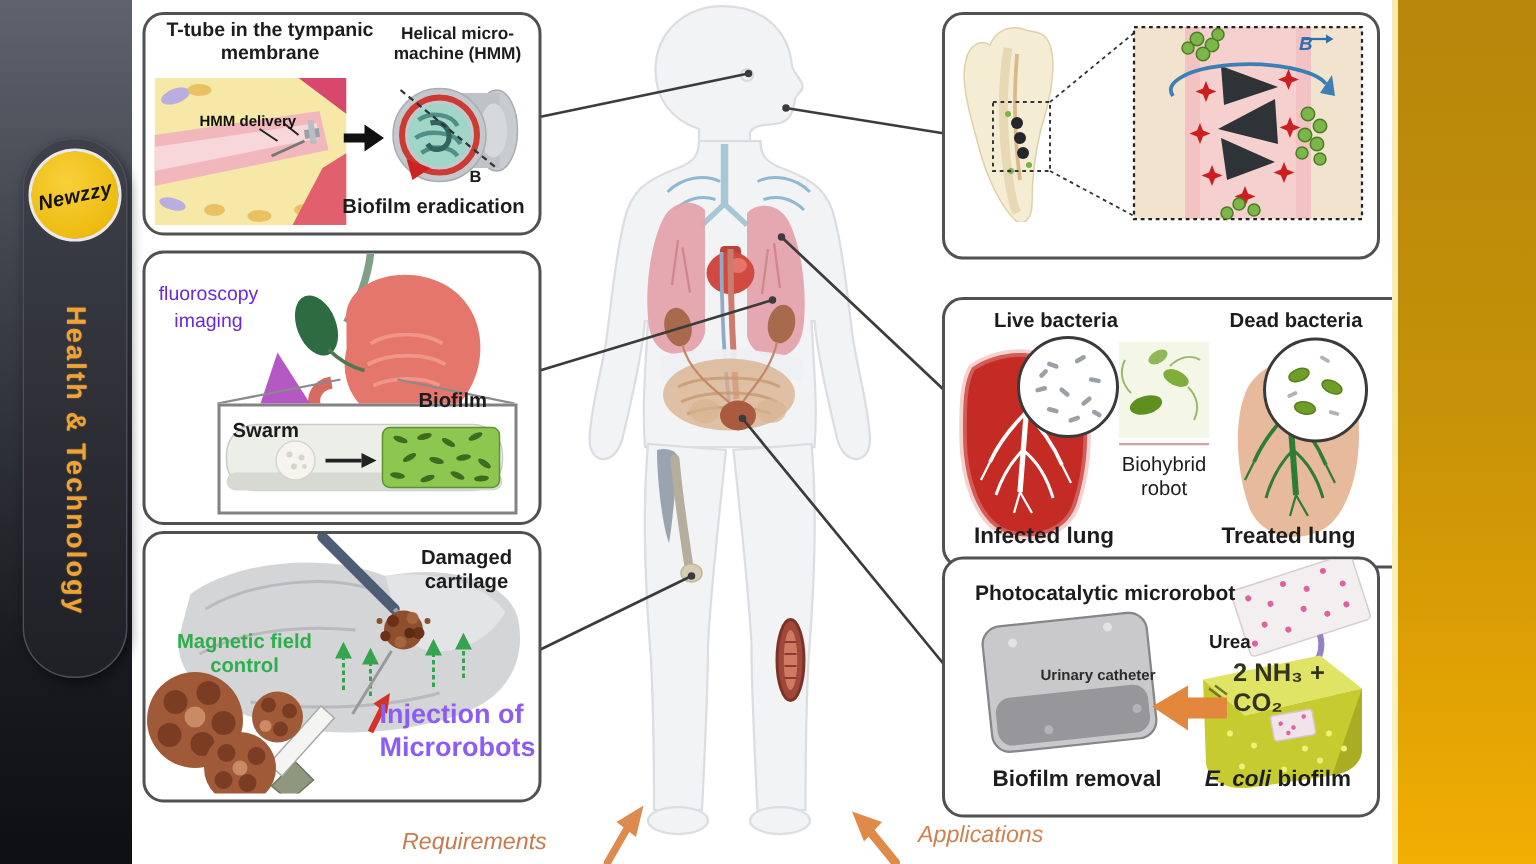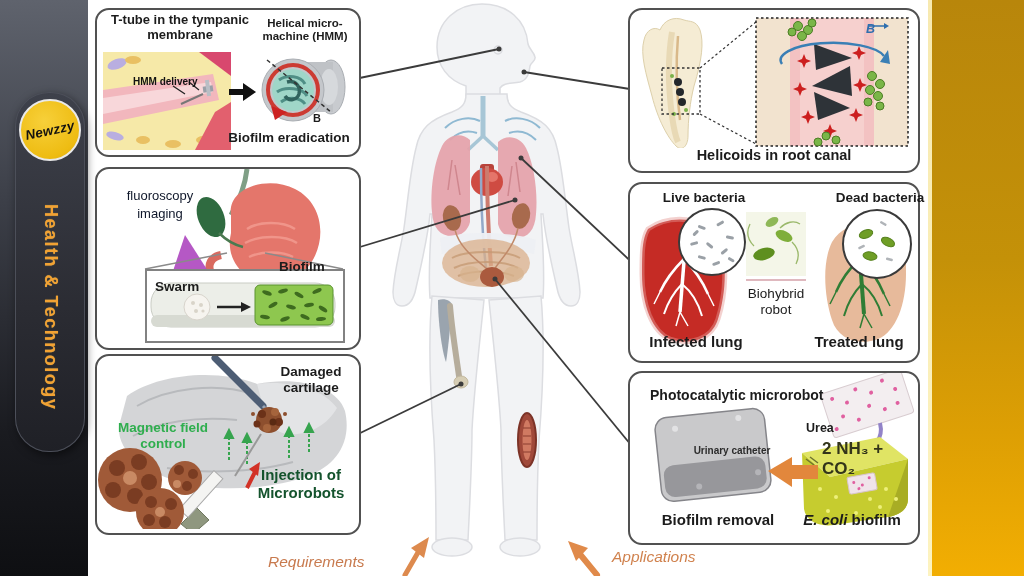--- a/index.html
+++ b/index.html
@@ -165,21 +165,21 @@
   <svg class="art" style="left:0;top:0;" width="258" height="175" viewBox="0 0 258 175">
     <path d="M150,0 C148,18 142,32 134,46" stroke="#7f9f86" stroke-width="5" fill="none"></path>
     <path d="M134,46 C130,18 172,6 198,20 C226,34 230,70 214,94 C200,114 170,118 150,106 C136,98 130,80 134,64 Z" fill="#e4766b"></path>
     <path d="M150,106 C140,118 120,116 114,104 C110,96 114,88 124,86" stroke="#d96a5f" stroke-width="8" fill="none"></path>
     <path d="M150,60 C162,52 186,52 198,60 M148,74 C162,66 188,66 200,74 M152,88 C164,82 186,82 196,88" stroke="#f0958a" stroke-width="2.5" fill="none"></path>
     <ellipse cx="114" cy="48" rx="13" ry="21" fill="#2f6b40" transform="rotate(-22 114 48)"></ellipse>
     <path d="M122,64 C130,72 138,76 146,78" stroke="#4a7a50" stroke-width="2.5" fill="none"></path>
     <polygon points="88,66 70,120 118,113" fill="#b14fc2" opacity=".95"></polygon>
     <path d="M48,100 L130,84 M246,100 L168,84" stroke="#8a8a8a" stroke-width="1.5"></path>
   </svg>
-  <div class="lbl ctr" style="left:21px;top:18px;width:84px;font-size:13px;font-weight:500;color:#0f172a;line-height:1.35;">fluoroscopy imaging</div>
+  <div class="lbl ctr" style="left:0;top:18px;width:84px;font-size:13px;font-weight:500;color:#6d28d9;line-height:1.35;">fluoroscopy imaging</div>
   <div class="inset" style="left:48px;top:100px;width:196px;height:70px;">
     <svg width="192" height="66" viewBox="0 0 192 66">
       <rect x="4" y="12" width="184" height="44" rx="20" fill="#eceee8" stroke="#c9ccc4"></rect>
       <rect x="4" y="44" width="184" height="12" rx="6" fill="#d7dad2"></rect>
       <circle cx="50" cy="36" r="13" fill="#f6f4ef" stroke="#d8d4cc"></circle>
       <circle cx="46" cy="32" r="2" fill="#d9d4c9"></circle>
         <circle cx="54" cy="34" r="2" fill="#d9d4c9"></circle>
       <circle cx="49" cy="40" r="2" fill="#d9d4c9"></circle>
         <circle cx="56" cy="40" r="1.6" fill="#d9d4c9"></circle>
       <line x1="70" y1="36" x2="94" y2="36" stroke="#222" stroke-width="2.5"></line>
@@ -256,21 +256,21 @@
       <circle cx="63" cy="156" r="5" fill="#c98a64"></circle>
       <circle cx="88" cy="122" r="17" fill="#a05a38"></circle>
       <circle cx="82" cy="114" r="5" fill="#7a3c22"></circle>
         <circle cx="96" cy="118" r="5" fill="#7a3c22"></circle>
       <circle cx="90" cy="130" r="5" fill="#7a3c22"></circle>
         <circle cx="80" cy="128" r="4" fill="#c98a64"></circle>
     </g>
   </svg>
   <div class="lbl ctr" style="left:172px;top:8px;width:84px;font-size:13.5px;font-weight:700;">Damaged cartilage</div>
   <div class="lbl ctr" style="left:14px;top:64px;width:104px;font-size:13.5px;font-weight:700;color:#2fae4e;line-height:1.2;">Magnetic field control</div>
-  <div class="lbl ctr" style="left:156px;top:110px;width:96px;font-size:15px;font-weight:700;color:#14532d;line-height:1.2;">Injection of Microrobots</div>
+  <div class="lbl ctr" style="left:156px;top:110px;width:96px;font-size:18px;font-weight:700;color:#8b5cf6;line-height:1.2;">Injection of Microrobots</div>
 </div>
 
 <div class="panel" style="left:628px;top:8px;width:288px;height:161px;">
   <svg class="art" style="left:8px;top:6px;" width="272" height="132" viewBox="0 0 272 132">
     <path d="M46,4 C36,0 26,4 22,14 C16,10 8,14 6,24 C2,38 8,58 14,80 C20,104 30,122 38,130 C44,136 50,130 50,120 C50,104 52,86 56,70 C64,44 66,26 62,14 C58,4 52,6 46,4 Z" fill="#f5ecd4" stroke="#ddd0ab"></path>
     <path d="M34,16 C30,40 30,70 34,100 C36,114 38,122 40,126" stroke="#e8d9b5" stroke-width="6" fill="none"></path>
     <path d="M40,20 C38,44 38,74 42,104" stroke="#d9b98a" stroke-width="2.5" fill="none"></path>
     <circle cx="40" cy="66" r="4" fill="#23272b"></circle>
       <circle cx="42" cy="76" r="4" fill="#23272b"></circle>
       <circle cx="44" cy="86" r="4" fill="#23272b"></circle>
@@ -316,24 +316,23 @@
           <circle cx="62" cy="124" r="4"></circle>
       </g>
       <path d="M26,46 A52,17 0 1 1 128,38" stroke="#3a7fb5" stroke-width="2.5" fill="none"></path>
       <polygon points="132,32 124,44 134,46" fill="#3a7fb5"></polygon>
       <line x1="112" y1="8" x2="128" y2="8" stroke="#2e6fae" stroke-width="1.5"></line>
       <polygon points="128,5 133,8 128,11" fill="#2e6fae"></polygon>
     </g>
   </svg>
   <div class="lbl" style="left:740px;"></div>
   <div class="lbl" style="left:236px;top:12px;font-size:12.5px;font-weight:700;font-style:italic;color:#2e6fae;">B</div>
-  <div class="lbl ctr" style="left:40px;top:137px;width:208px;font-size:14.5px;font-weight:600;">Helicoids in root canal</div>
-</div>
-
-<div class="panel" style="left:628px;top:182px;width:288px;height:177px;">
+</div>
+
+<div class="panel" style="left:628px;top:198px;width:288px;height:177px;padding-left:24px;">
   <svg class="art" style="left:0;top:0;" width="284" height="173" viewBox="0 0 284 173">
     <path d="M18,45 C40,30 75,32 88,55 C98,75 96,110 88,135 C82,155 60,162 40,155 C22,148 12,120 12,90 C12,70 12,55 18,45 Z" fill="#c52b25" stroke="#e59a94" stroke-width="5" stroke-opacity=".45"></path>
     <g stroke="#ffffff" fill="none">
       <path d="M56,52 C54,75 52,100 50,128" stroke-width="3.5"></path>
       <path d="M54,75 C44,85 36,95 30,108 M54,75 C64,85 72,96 78,110" stroke-width="2.5"></path>
       <path d="M52,100 C44,108 38,118 34,130 M52,100 C62,108 68,118 72,132" stroke-width="2"></path>
       <path d="M30,108 L24,120 M78,110 L84,122 M50,128 L46,142 M50,128 L58,142" stroke-width="1.5"></path>
     </g>
     <circle cx="82" cy="58" r="33" fill="#ffffff" stroke="#3a3a3a" stroke-width="2"></circle>
     <g fill="#9aa0a6">
@@ -367,21 +366,21 @@
     <rect x="116" y="28" width="60" height="64" fill="#f4f6e8"></rect>
     <g>
       <ellipse cx="134" cy="70" rx="11" ry="6" fill="#5e8f1f" transform="rotate(-15 134 70)"></ellipse>
       <ellipse cx="154" cy="52" rx="9" ry="5" fill="#7fae3a" transform="rotate(25 154 52)"></ellipse>
       <ellipse cx="142" cy="38" rx="7" ry="4" fill="#8fb858" transform="rotate(-30 142 38)"></ellipse>
       <path d="M124,62 C118,56 116,48 120,40 M162,58 C168,64 170,72 166,80 M150,44 C156,38 164,36 170,40" stroke="#9ab86a" stroke-width="1.3" fill="none"></path>
     </g>
     <line x1="116" y1="96" x2="176" y2="96" stroke="#d4a0a8" stroke-width="1.5"></line>
   </svg>
   <div class="lbl ctr" style="left:24px;top:6px;width:100px;font-size:13.5px;font-weight:600;">Live bacteria</div>
-  <div class="lbl ctr" style="left:184px;top:6px;width:100px;font-size:13.5px;font-weight:600;margin-left:16px;">Dead bacteria</div>
+  <div class="lbl ctr" style="left:184px;top:6px;width:100px;font-size:13.5px;font-weight:600;">Dead bacteria</div>
   <div class="lbl ctr" style="left:108px;top:102px;width:76px;font-size:13.5px;font-weight:400;line-height:1.2;">Biohybrid robot</div>
   <div class="lbl ctr" style="left:8px;top:149px;width:116px;font-size:15px;font-weight:600;">Infected lung</div>
   <div class="lbl ctr" style="left:174px;top:149px;width:110px;font-size:15px;font-weight:600;">Treated lung</div>
 </div>
 
 <div class="panel" style="left:628px;top:371px;width:288px;height:170px;">
   <svg class="art" style="left:0;top:0;" width="284" height="166" viewBox="0 0 284 166">
     <g transform="rotate(-18 235 30)">
       <rect x="195" y="8" width="84" height="46" rx="3" fill="#f3eef0" stroke="#d8ccd0"></rect>
       <g fill="#e060a0">

